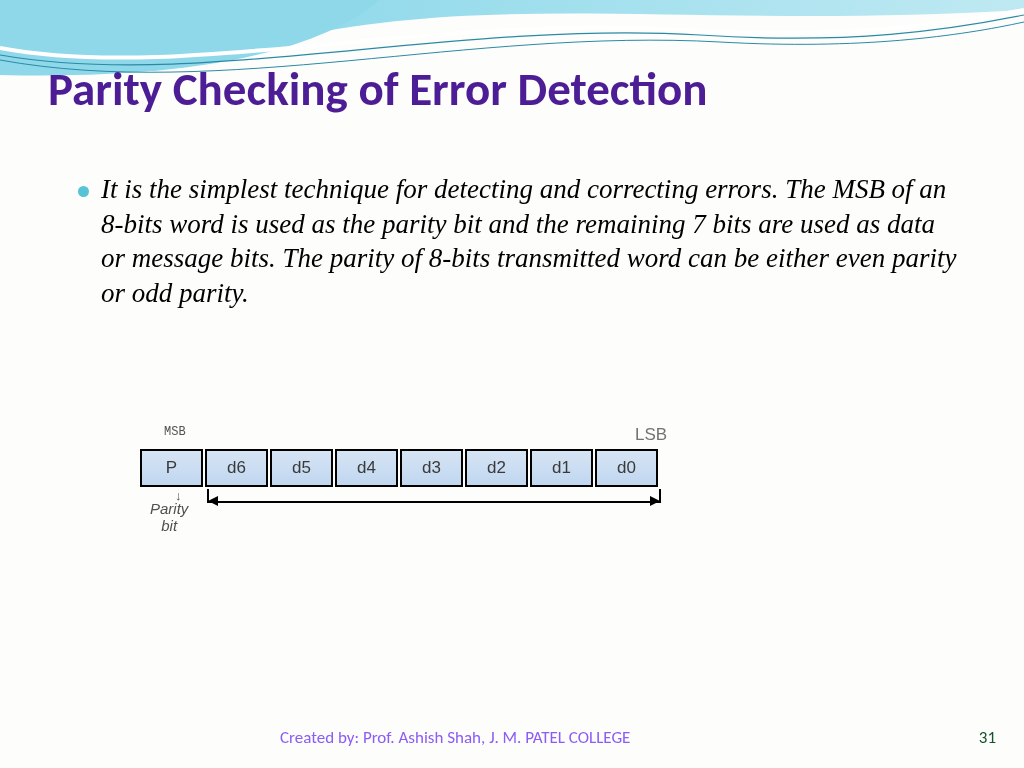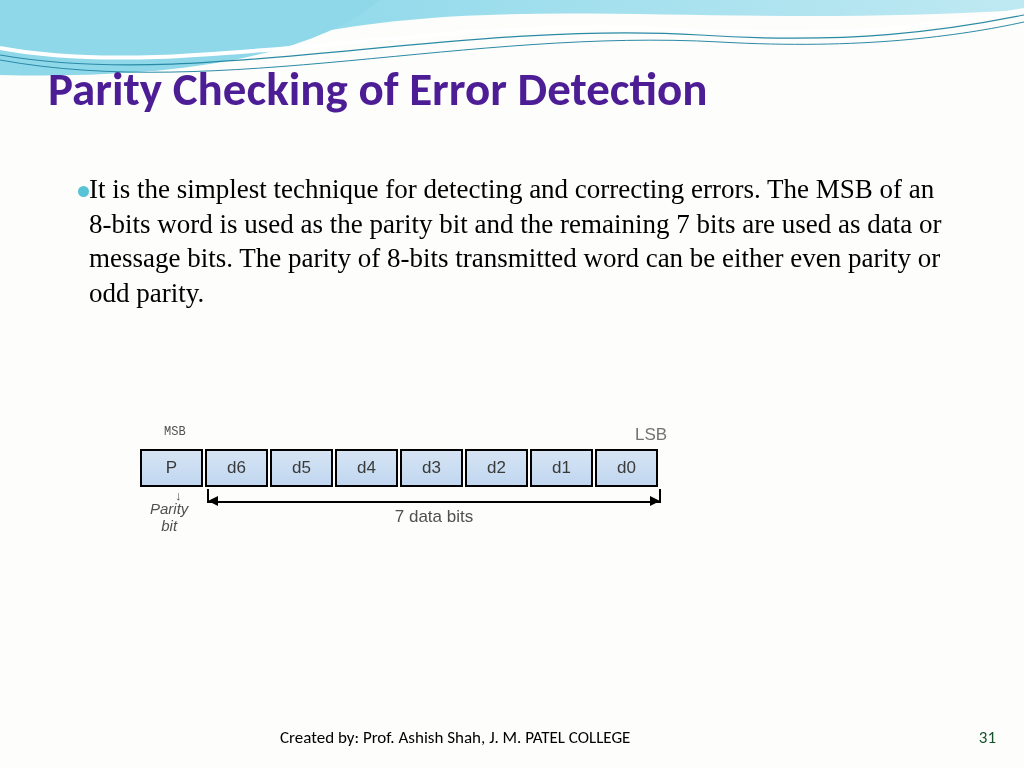--- a/index.html
+++ b/index.html
@@ -29,20 +29,22 @@
   }
   .body-area {
     position: absolute;
     top: 172px;
     left: 70px;
     width: 890px;
   }
   .bullet-row {
     display: flex;
     align-items: flex-start;
+    gap: 12px;
+    font-style: italic;
   }
   .bullet-dot {
     width: 11px;
     height: 11px;
     border-radius: 50%;
     background: #56c3d6;
     margin-top: 14px;
     flex-shrink: 0;
     margin-left: 8px;
   }
@@ -141,21 +143,21 @@
     color: #505050;
     margin-top: 4px;
   }
   .footer-credit {
     position: absolute;
     bottom: 20px;
     left: 280px;
     width: 380px;
     font-family: 'Segoe UI', Calibri, sans-serif;
     font-size: 17px;
-    color: #000000;
+    color: #8b5cf6;
     line-height: 1.25;
   }
   .page-num {
     position: absolute;
     bottom: 20px;
     right: 28px;
     font-family: 'Segoe UI', Calibri, sans-serif;
     font-size: 17px;
     color: #14532d;
   }
@@ -202,18 +204,17 @@
   <div class="parity-arrow">
     <span class="arrow-down">↓</span>
     <span style="white-space:pre-line;display:block;margin-left:-18px;font-style:italic;">Parity
 bit</span>
   </div>
   <div class="data-span">
     <div class="data-span-line">
       <div class="data-span-arrow-l"></div>
       <div class="data-span-arrow-r"></div>
     </div>
-    <div class="data-span-label">7 data bits</div>
   </div>
 </div>
 
 <div class="footer-credit">Created by: Prof. Ashish Shah, J. M. PATEL COLLEGE</div>
 <div class="page-num">31</div>
 
 </body></html>

